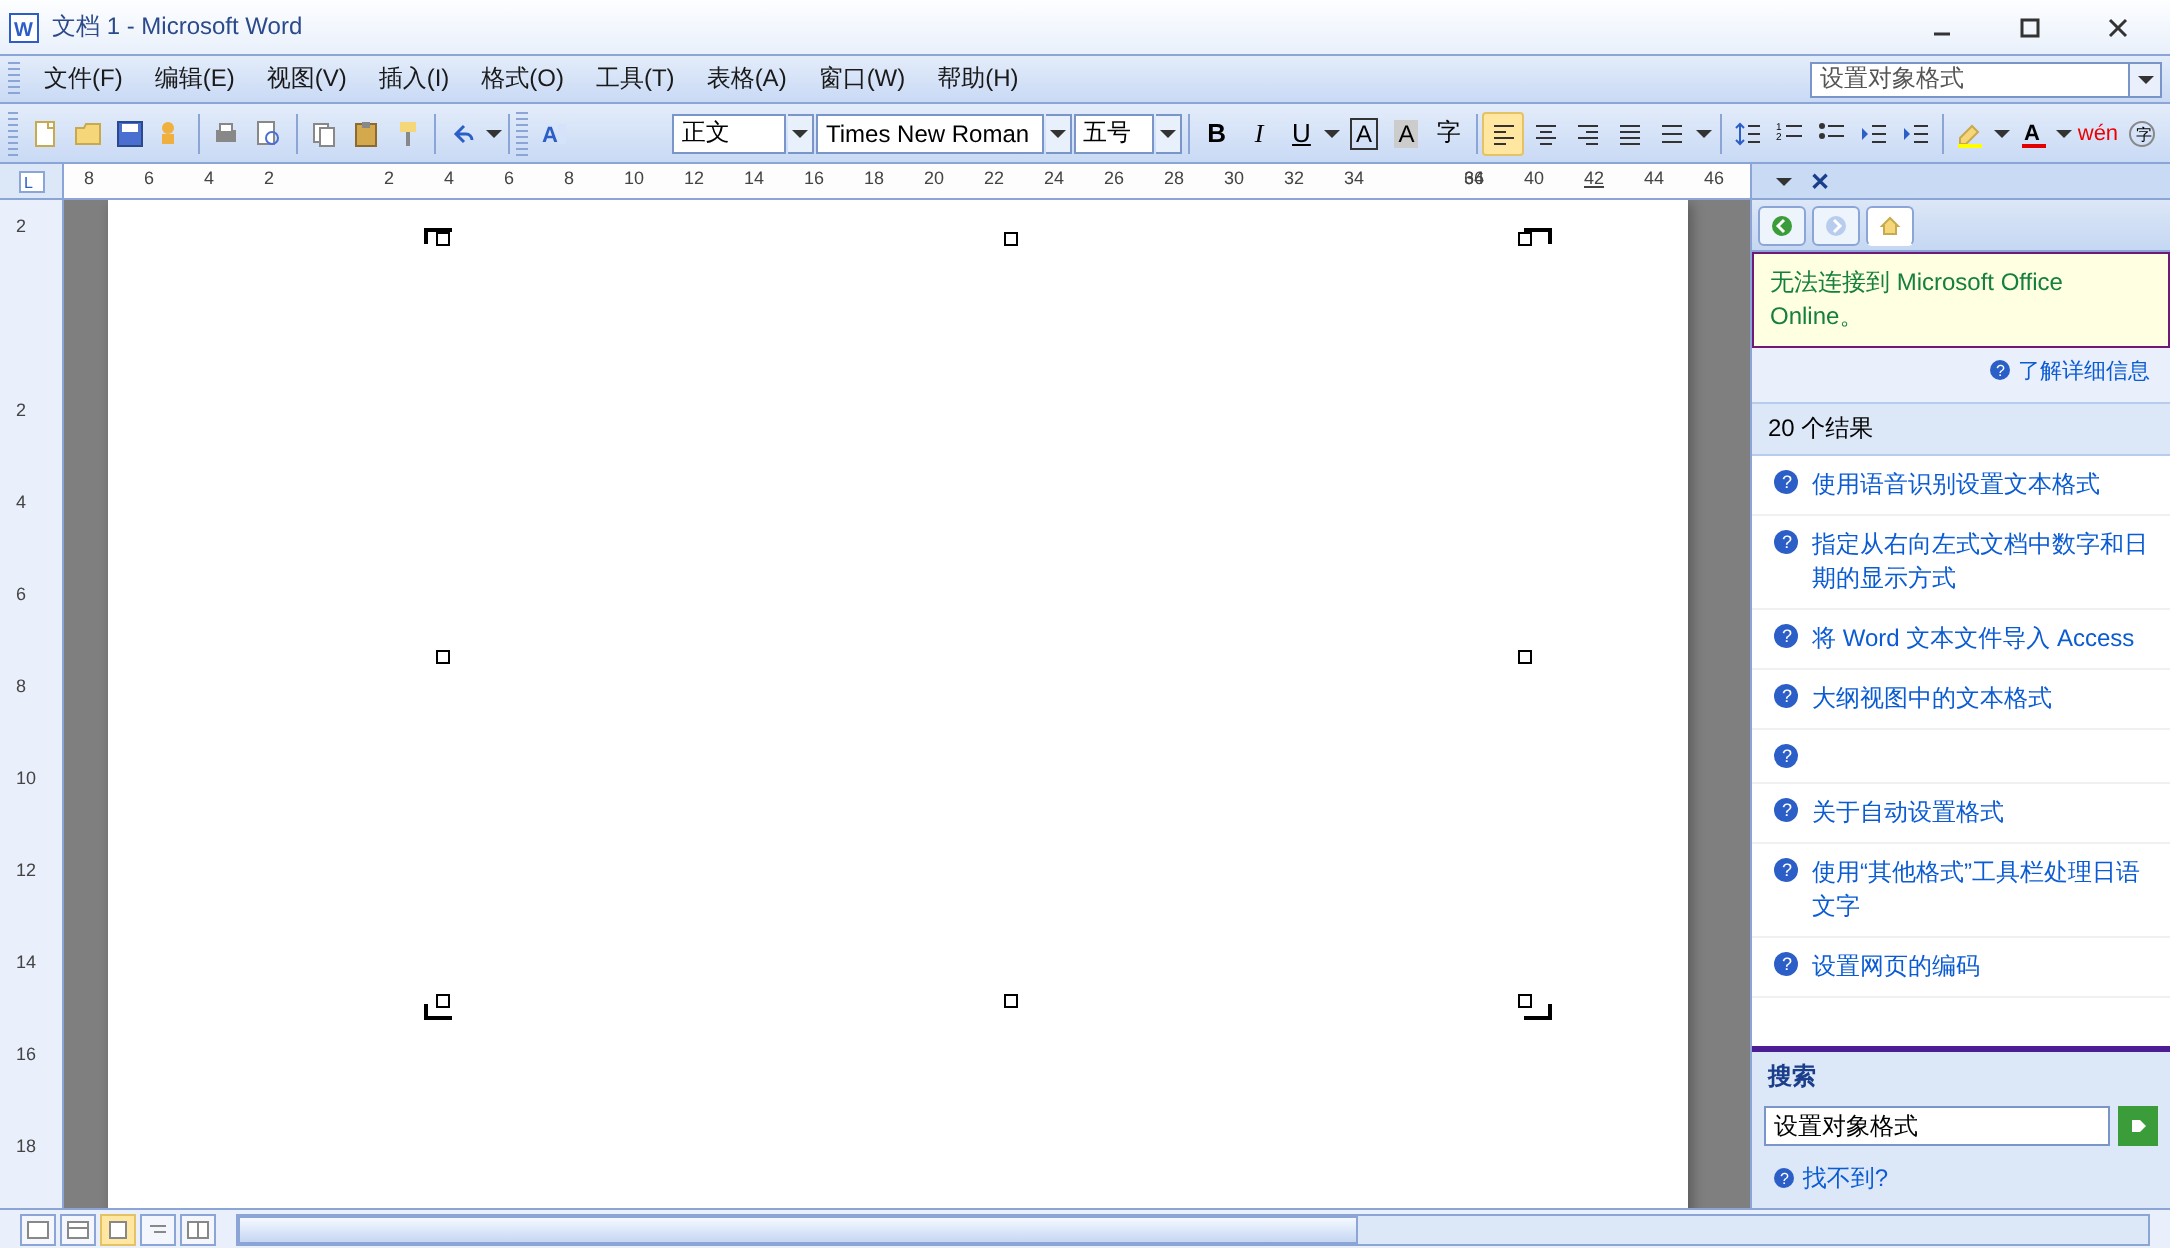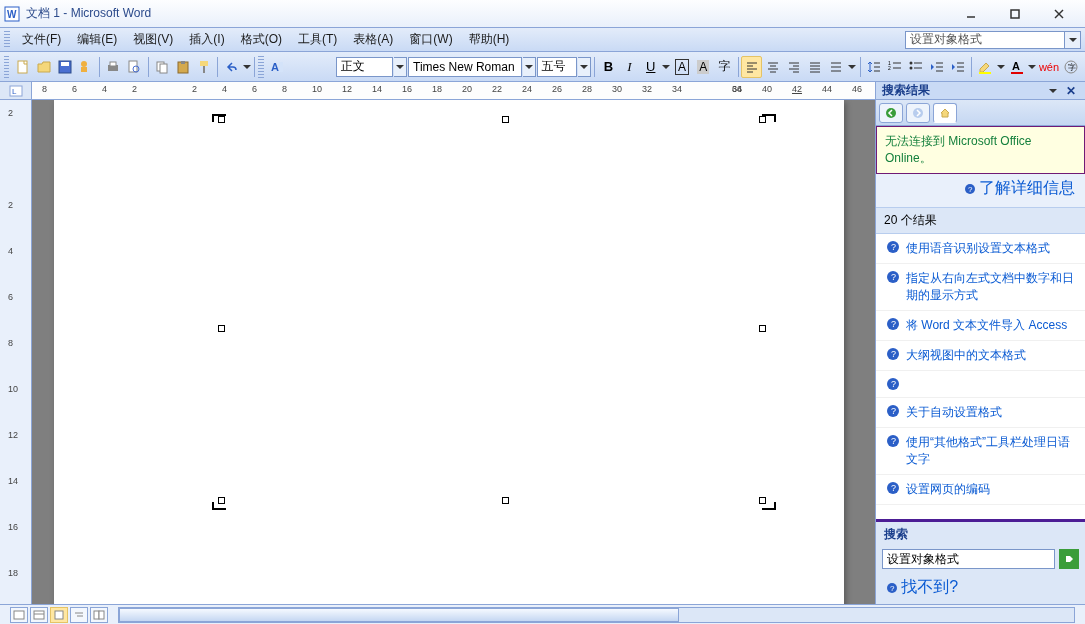--- a/index.html
+++ b/index.html
@@ -56,32 +56,32 @@
 .imgframe .crop { position:absolute; width:14px; height:8px; border:2px solid #000; }
 .caption { position:absolute; left:24px; top:226px; background:#fff; border:1px solid #000; padding:3px 8px; font-size:12px; }
 
 
 .searchpane { width: 210px; border-left:1px solid #8ba5d7; background:#e9f0fb; display:flex; flex-direction:column; }
 .panetabs { height:26px; background:linear-gradient(#dce7f7,#c5d7f2); display:flex; align-items:center; padding:3px; gap:3px; border-bottom:1px solid #8ba5d7;}
 .panetab { width:24px; height:20px; border:1px solid #8ba5d7; border-radius:3px; display:flex; align-items:center; justify-content:center; background:#eef4fc;}
 .panetab.active { background:#fff; border-bottom-color:#fff;}
 .infobox { background:#ffffe1; border:1px solid #701a75; margin:0; padding:6px 8px; font-size:12px; color:#15803d;}
 .morelink { text-align:right; padding:4px 10px 8px; }
-.morelink a { color:#0b5bd3; text-decoration:none; font-size:16px;}
+.morelink a { color:#0b5bd3; text-decoration:none; font-size:11px;}
 .countbar { background:#dce7f7; padding:4px 8px; font-size:12px; border-top:1px solid #b8cdee; border-bottom:1px solid #b8cdee;}
 .resultlist { flex:1; overflow:auto; background:#fff; }
 .resitem { display:flex; gap:6px; padding:6px 8px 6px 10px; font-size:12px; color:#0b5bd3; cursor:pointer; border-bottom:1px solid #f0f0f0;}
 .resitem .ribul { width:14px; height:14px; flex-shrink:0; display:flex; align-items:center; justify-content:center;}
 .searchfoot { border-top:3px solid #4c1d95; background:#dce7f7;}
 .searchfoot .lbl { padding:4px 8px; font-weight:bold; color:#1a3e8b; }
 .searchfoot .row { display:flex; align-items:center; padding:2px 6px; gap:4px;}
 .searchfoot select,.searchfoot .sinput { flex:1; height:20px; border:1px solid #7a96c9; font-size:12px; padding:0 4px; background:#fff;}
 .gobtn { width:20px; height:20px; background:#3a9d3a; display:flex; align-items:center; justify-content:center;}
 .notfound { padding:6px 10px;}
-.notfound a { color:#0b5bd3; font-size:16px; text-decoration:none;}
+.notfound a { color:#0b5bd3; font-size:12px; text-decoration:none;}
 
 
 .viewbar { height:20px; background:#e9f0fb; border-top:1px solid #8ba5d7; display:flex; align-items:center; padding:0 10px; gap:2px;}
 .viewbtn { width:18px; height:16px; border:1px solid #8ba5d7; background:#f3f7fd; display:flex; align-items:center; justify-content:center;}
 .viewbtn.active { background:#ffe7a2; border-color:#e5c365;}
 .hscroll { flex:1; height:16px; background:#dce7f7; border:1px solid #8ba5d7; margin-left:8px; position:relative;}
 .hscroll .thumb { position:absolute; left:0; top:0; bottom:0; width:560px; background:linear-gradient(#f5f9ff,#c5d7f2); border:1px solid #8ba5d7;}
 
 
 .tri { width:0; height:0; border-left:4px solid transparent; border-right:4px solid transparent; border-top:4px solid #333; }
@@ -396,21 +396,20 @@
         <span class="num" style="left: 640px;">34</span>
         <span class="num" style="left: 700px;">36</span>
         <span class="num" style="left: 700px;">64</span>
         <span class="num" style="left: 730px;">40</span>
         <span class="num" style="left: 760px; text-decoration: underline;">42</span>
         <span class="num" style="left: 790px;">44</span>
         <span class="num" style="left: 820px;">46</span>
       </div>
   </div>
   <div class="panespace panetitle">
-    <span class="pad">搜索结果</span>
     <span class="pctl">
         <div class="tri"></div>
       </span>
     <span class="pctl closex">✕</span>
   </div>
 </div>
 
 <div class="mainrow">
   <div class="vruler" id="vruler">
       <span class="vnum" style="top: 8px;">2</span>

